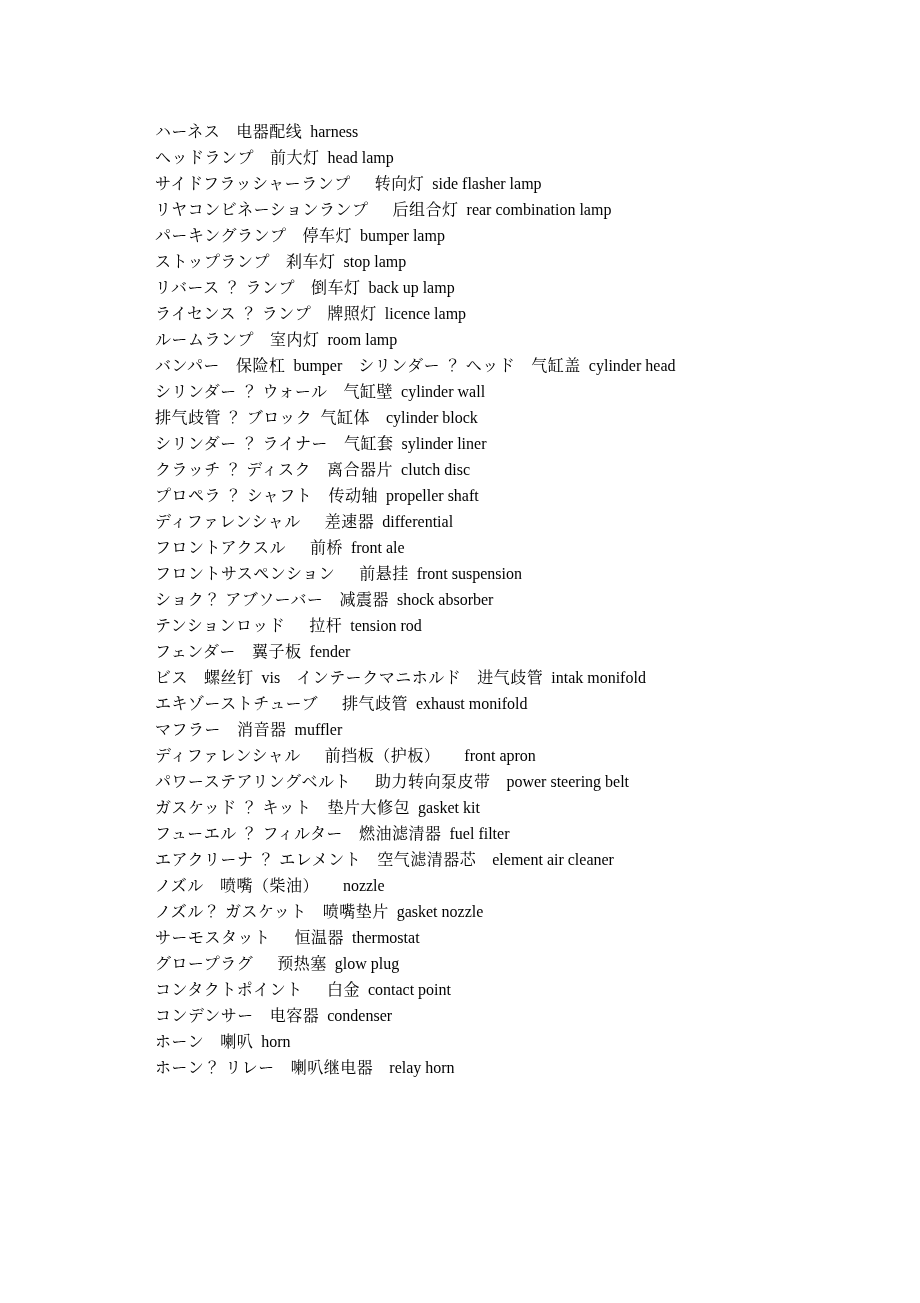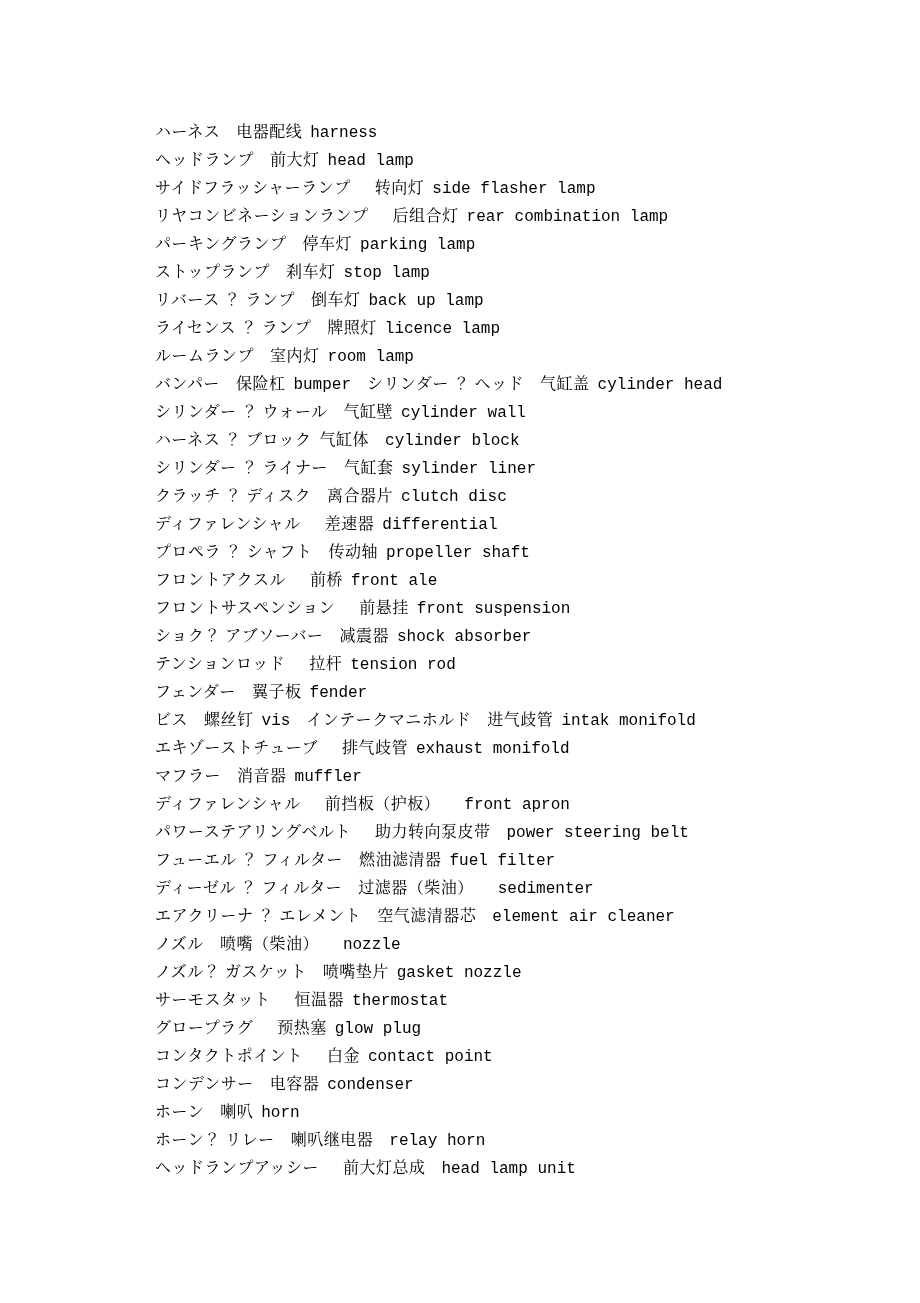--- a/index.html
+++ b/index.html
@@ -13,62 +13,61 @@
     line-height: 25px;
   }
   .page {
     padding: 118px 155px 0 155px;
   }
   .line {
     white-space: nowrap;
   }
   .jp { letter-spacing: 0.5px; }
   .zh { letter-spacing: 0.5px; }
-  .en { font-family: Liberation Mono, monospace; }
+  .en { font-family: Liberation Serif, serif; }
   .gap-s { display:inline-block; width: 0.5em; }
   .gap-m { display:inline-block; width: 1em; }
   .gap-l { display:inline-block; width: 1.5em; }
 </style>
 </head>
 <body>
 
 <div class="page">
   <div id="lines">
       <div class="line"><span class="jp">ハーネス</span><span class="gap-m"></span><span class="zh">电器配线</span><span class="gap-s"></span><span class="en">harness</span></div>
       <div class="line"><span class="jp">ヘッドランプ</span><span class="gap-m"></span><span class="zh">前大灯</span><span class="gap-s"></span><span class="en">head lamp</span></div>
       <div class="line"><span class="jp">サイドフラッシャーランプ</span><span class="gap-l"></span><span class="zh">转向灯</span><span class="gap-s"></span><span class="en">side flasher lamp</span></div>
       <div class="line"><span class="jp">リヤコンビネーションランプ</span><span class="gap-l"></span><span class="zh">后组合灯</span><span class="gap-s"></span><span class="en">rear combination lamp</span></div>
-      <div class="line"><span class="jp">パーキングランプ</span><span class="gap-m"></span><span class="zh">停车灯</span><span class="gap-s"></span><span class="en">parking lamp</span></div>
+      <div class="line"><span class="jp">パーキングランプ</span><span class="gap-m"></span><span class="zh">停车灯</span><span class="gap-s"></span><span class="en">bumper lamp</span></div>
       <div class="line"><span class="jp">ストップランプ</span><span class="gap-m"></span><span class="zh">刹车灯</span><span class="gap-s"></span><span class="en">stop lamp</span></div>
       <div class="line"><span class="jp">リバース ？ ランプ</span><span class="gap-m"></span><span class="zh">倒车灯</span><span class="gap-s"></span><span class="en">back up lamp</span></div>
       <div class="line"><span class="jp">ライセンス ？ ランプ</span><span class="gap-m"></span><span class="zh">牌照灯</span><span class="gap-s"></span><span class="en">licence lamp</span></div>
       <div class="line"><span class="jp">ルームランプ</span><span class="gap-m"></span><span class="zh">室内灯</span><span class="gap-s"></span><span class="en">room lamp</span></div>
       <div class="line"><span class="jp">バンパー</span><span class="gap-m"></span><span class="zh">保险杠</span><span class="gap-s"></span><span class="en">bumper</span><span class="gap-m"></span><span class="jp">シリンダー ？ ヘッド</span><span class="gap-m"></span><span class="zh">气缸盖</span><span class="gap-s"></span><span class="en">cylinder head</span></div>
       <div class="line"><span class="jp">シリンダー ？ ウォール</span><span class="gap-m"></span><span class="zh">气缸壁</span><span class="gap-s"></span><span class="en">cylinder wall</span></div>
-      <div class="line"><span class="jp">ハーネス ？ ブロック</span><span class="gap-s"></span><span class="zh">气缸体</span><span class="gap-m"></span><span class="en">cylinder block</span></div>
+      <div class="line"><span class="jp">排气歧管 ？ ブロック</span><span class="gap-s"></span><span class="zh">气缸体</span><span class="gap-m"></span><span class="en">cylinder block</span></div>
       <div class="line"><span class="jp">シリンダー ？ ライナー</span><span class="gap-m"></span><span class="zh">气缸套</span><span class="gap-s"></span><span class="en">sylinder liner</span></div>
       <div class="line"><span class="jp">クラッチ ？ ディスク</span><span class="gap-m"></span><span class="zh">离合器片</span><span class="gap-s"></span><span class="en">clutch disc</span></div>
+      <div class="line"><span class="jp">プロペラ ？ シャフト</span><span class="gap-m"></span><span class="zh">传动轴</span><span class="gap-s"></span><span class="en">propeller shaft</span></div>
       <div class="line"><span class="jp">ディファレンシャル</span><span class="gap-l"></span><span class="zh">差速器</span><span class="gap-s"></span><span class="en">differential</span></div>
-      <div class="line"><span class="jp">プロペラ ？ シャフト</span><span class="gap-m"></span><span class="zh">传动轴</span><span class="gap-s"></span><span class="en">propeller shaft</span></div>
       <div class="line"><span class="jp">フロントアクスル</span><span class="gap-l"></span><span class="zh">前桥</span><span class="gap-s"></span><span class="en">front ale</span></div>
       <div class="line"><span class="jp">フロントサスペンション</span><span class="gap-l"></span><span class="zh">前悬挂</span><span class="gap-s"></span><span class="en">front suspension</span></div>
       <div class="line"><span class="jp">ショク？ アブソーバー</span><span class="gap-m"></span><span class="zh">减震器</span><span class="gap-s"></span><span class="en">shock absorber</span></div>
       <div class="line"><span class="jp">テンションロッド</span><span class="gap-l"></span><span class="zh">拉杆</span><span class="gap-s"></span><span class="en">tension rod</span></div>
       <div class="line"><span class="jp">フェンダー</span><span class="gap-m"></span><span class="zh">翼子板</span><span class="gap-s"></span><span class="en">fender</span></div>
       <div class="line"><span class="jp">ビス</span><span class="gap-m"></span><span class="zh">螺丝钉</span><span class="gap-s"></span><span class="en">vis</span><span class="gap-m"></span><span class="jp">インテークマニホルド</span><span class="gap-m"></span><span class="zh">进气歧管</span><span class="gap-s"></span><span class="en">intak monifold</span></div>
       <div class="line"><span class="jp">エキゾーストチューブ</span><span class="gap-l"></span><span class="zh">排气歧管</span><span class="gap-s"></span><span class="en">exhaust monifold</span></div>
       <div class="line"><span class="jp">マフラー</span><span class="gap-m"></span><span class="zh">消音器</span><span class="gap-s"></span><span class="en">muffler</span></div>
       <div class="line"><span class="jp">ディファレンシャル</span><span class="gap-l"></span><span class="zh">前挡板（护板）</span><span class="gap-l"></span><span class="en">front apron</span></div>
       <div class="line"><span class="jp">パワーステアリングベルト</span><span class="gap-l"></span><span class="zh">助力转向泵皮带</span><span class="gap-m"></span><span class="en">power steering belt</span></div>
+      <div class="line"><span class="jp">ガスケッド ？ キット</span><span class="gap-m"></span><span class="zh">垫片大修包</span><span class="gap-s"></span><span class="en">gasket kit</span></div>
       <div class="line"><span class="jp">フューエル ？ フィルター</span><span class="gap-m"></span><span class="zh">燃油滤清器</span><span class="gap-s"></span><span class="en">fuel filter</span></div>
-      <div class="line"><span class="jp">ディーゼル ？ フィルター</span><span class="gap-m"></span><span class="zh">过滤器（柴油）</span><span class="gap-l"></span><span class="en">sedimenter</span></div>
       <div class="line"><span class="jp">エアクリーナ ？ エレメント</span><span class="gap-m"></span><span class="zh">空气滤清器芯</span><span class="gap-m"></span><span class="en">element air cleaner</span></div>
       <div class="line"><span class="jp">ノズル</span><span class="gap-m"></span><span class="zh">喷嘴（柴油）</span><span class="gap-l"></span><span class="en">nozzle</span></div>
       <div class="line"><span class="jp">ノズル？ ガスケット</span><span class="gap-m"></span><span class="zh">喷嘴垫片</span><span class="gap-s"></span><span class="en">gasket nozzle</span></div>
       <div class="line"><span class="jp">サーモスタット</span><span class="gap-l"></span><span class="zh">恒温器</span><span class="gap-s"></span><span class="en">thermostat</span></div>
       <div class="line"><span class="jp">グロープラグ</span><span class="gap-l"></span><span class="zh">预热塞</span><span class="gap-s"></span><span class="en">glow plug</span></div>
       <div class="line"><span class="jp">コンタクトポイント</span><span class="gap-l"></span><span class="zh">白金</span><span class="gap-s"></span><span class="en">contact point</span></div>
       <div class="line"><span class="jp">コンデンサー</span><span class="gap-m"></span><span class="zh">电容器</span><span class="gap-s"></span><span class="en">condenser</span></div>
       <div class="line"><span class="jp">ホーン</span><span class="gap-m"></span><span class="zh">喇叭</span><span class="gap-s"></span><span class="en">horn</span></div>
       <div class="line"><span class="jp">ホーン？ リレー</span><span class="gap-m"></span><span class="zh">喇叭继电器</span><span class="gap-m"></span><span class="en">relay horn</span></div>
-      <div class="line"><span class="jp">ヘッドランプアッシー</span><span class="gap-l"></span><span class="zh">前大灯总成</span><span class="gap-m"></span><span class="en">head lamp unit</span></div>
     </div>
 </div>
 
 </body></html>

